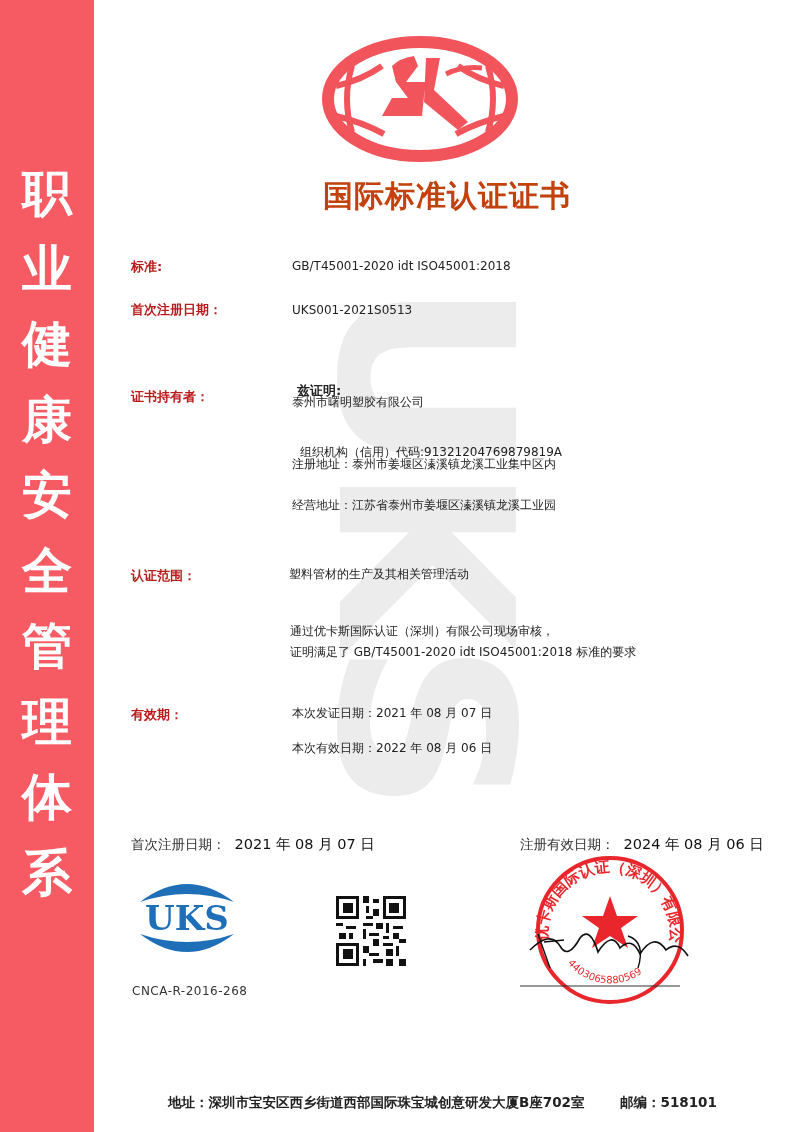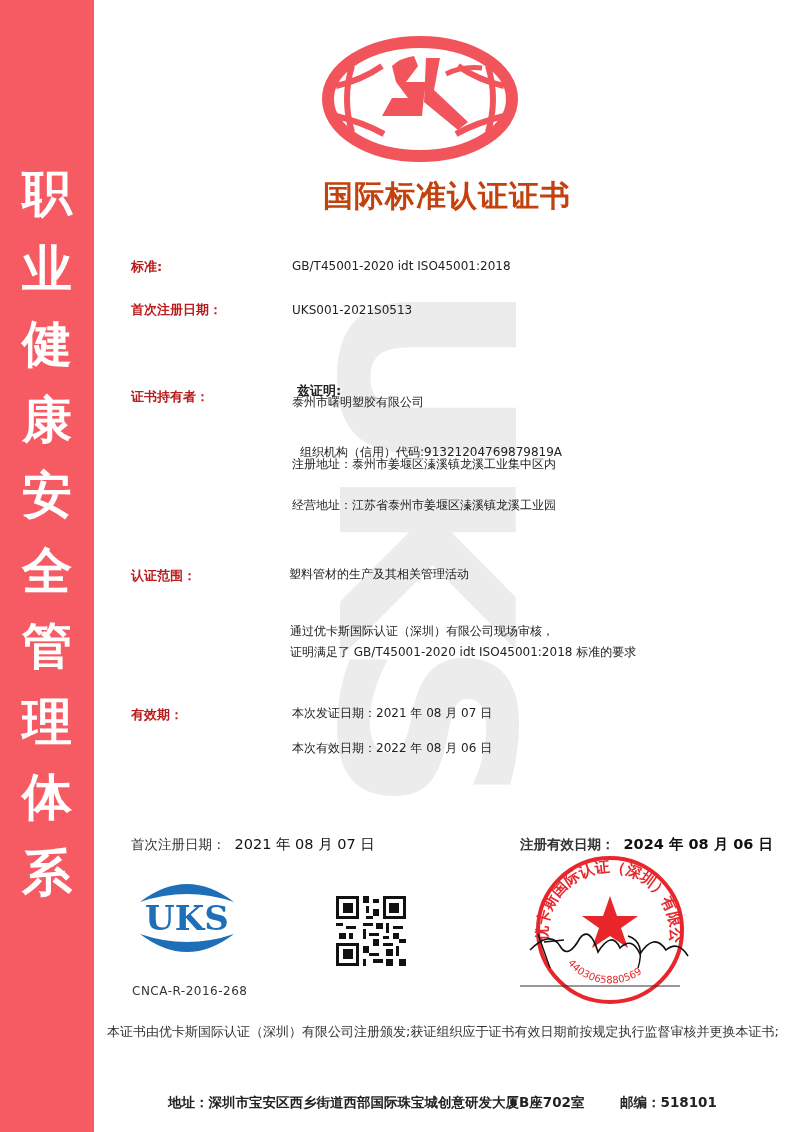--- a/index.html
+++ b/index.html
@@ -119,21 +119,21 @@
 <div class="value" style="top:623px; left:290px;text-align:center;">通过优卡斯国际认证（深圳）有限公司现场审核，</div>
 <div class="value" style="top:644px; left:290px;">证明满足了 GB/T45001-2020 idt ISO45001:2018 标准的要求</div>
 
 <div class="label" style="top:706px;">有效期：</div>
 <div class="value" style="top:705px;">本次发证日期：2021 年 08 月 07 日</div>
 <div class="value" style="top:740px;">本次有效日期：2022 年 08 月 06 日</div>
 
 <div class="reg-line" style="left:131px;">
   <span>首次注册日期：</span><span class="v">2021 年 08 月 07 日</span>
 </div>
-<div class="reg-line" style="left:520px;font-weight:bold;">
+<div class="reg-line" style="left:520px;">
   <span>注册有效日期：</span><span class="v">2024 年 08 月 06 日</span>
 </div>
 
 <svg class="uks-logo" viewBox="0 0 110 90">
   <path d="M8 30 Q55 -6 102 30 Q55 14 8 30 Z" fill="#1F6FB8"></path>
   <path d="M8 62 Q55 98 102 62 Q55 78 8 62 Z" fill="#1F6FB8"></path>
   <text x="55" y="58" text-anchor="middle" font-family="DejaVu Serif, serif" font-weight="bold" font-size="34" fill="#1F6FB8">UKS</text>
 </svg>
 <div class="cnca">CNCA-R-2016-268</div>
 
@@ -198,16 +198,15 @@
   <polygon points="90,46 97,66 118,66 101,78 108,98 90,86 72,98 79,78 62,66 83,66" fill="#E8262B"></polygon>
   <text font-family="DejaVu Sans, sans-serif" font-size="10" fill="#E8262B">
     <textPath href="#sealArcBottom" startOffset="4%">4403065880569</textPath>
   </text>
   <path d="M10 100 Q30 80 40 96 Q48 110 60 88 Q70 76 78 102 Q92 80 100 98 Q112 86 120 104 Q134 82 146 100 Q158 90 168 106" fill="none" stroke="#111" stroke-width="1.6"></path>
   <path d="M18 84 L30 118 M24 92 L44 90 M108 86 Q126 92 118 118" fill="none" stroke="#111" stroke-width="1.4"></path>
   <line x1="0" y1="136" x2="160" y2="136" stroke="#333" stroke-width="1"></line>
 </svg>
 
 <div class="footer-note">
-  <div>本证书由优卡斯国际认证（深圳）有限公司注册颁发;获证组织应于证书有效日期前按规定执行监督审核并更换本证书;</div>
 </div>
 <div class="footer-address">地址：深圳市宝安区西乡街道西部国际珠宝城创意研发大厦B座702室</div>
 <div class="footer-postal">邮编：518101</div>
 
 </body></html>

